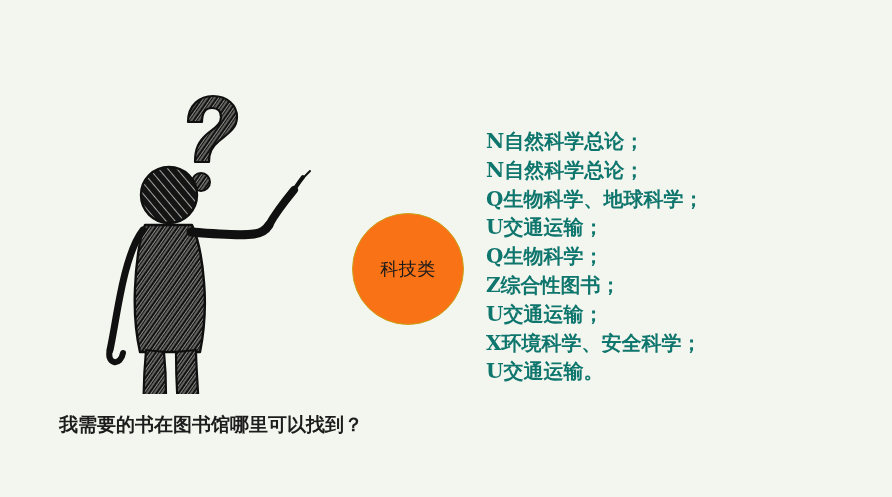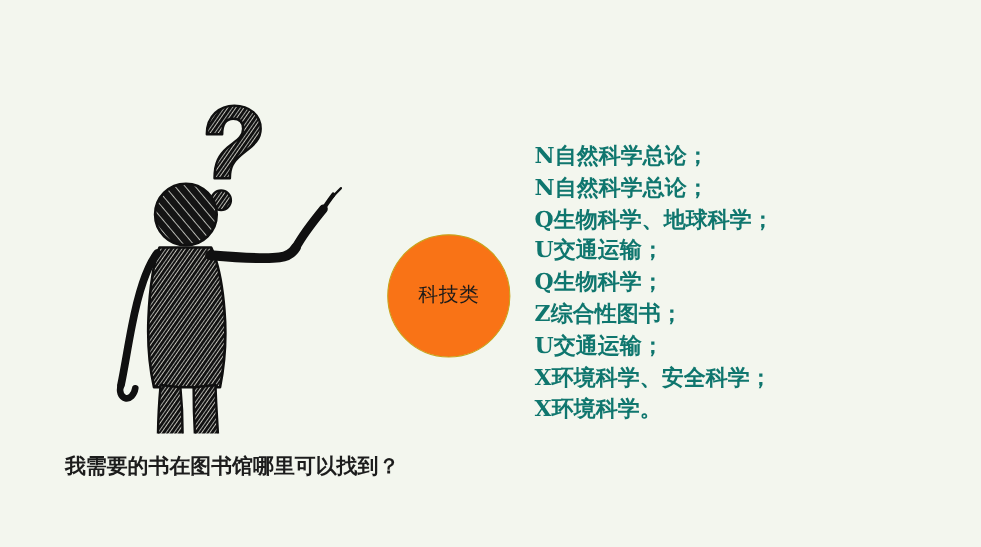--- a/index.html
+++ b/index.html
@@ -155,18 +155,18 @@
 
   <div id="classification-list">
     <div class="cl-item">N自然科学总论；</div>
     <div class="cl-item">N自然科学总论；</div>
     <div class="cl-item">Q生物科学、地球科学；</div>
     <div class="cl-item">U交通运输；</div>
     <div class="cl-item">Q生物科学；</div>
     <div class="cl-item">Z综合性图书；</div>
     <div class="cl-item">U交通运输；</div>
     <div class="cl-item">X环境科学、安全科学；</div>
-    <div class="cl-item">X环境科学。</div>
+    <div class="cl-item">U交通运输。</div>
   </div>
 
   <div id="caption">我需要的书在图书馆哪里可以找到？</div>
 
 </div>
 
 </body></html>

